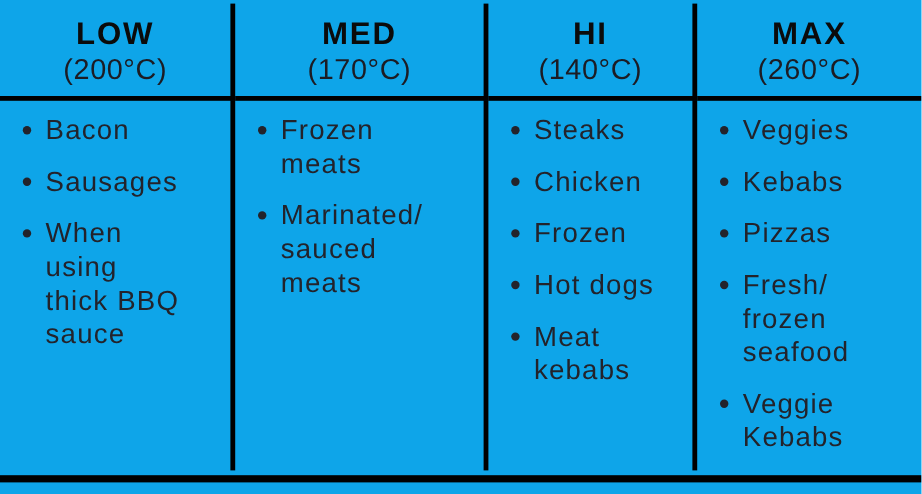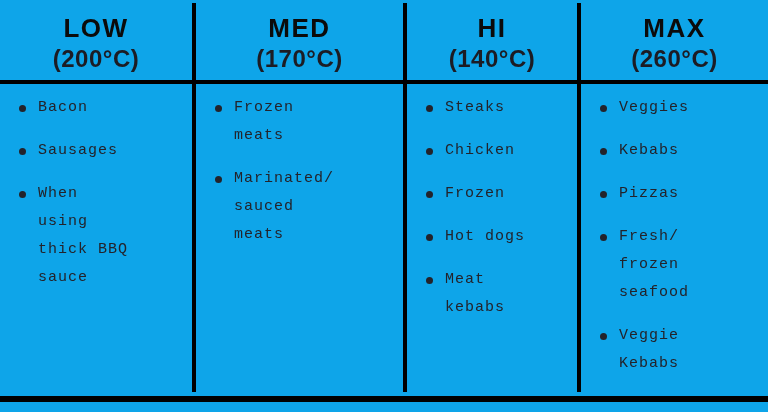--- a/index.html
+++ b/index.html
@@ -35,39 +35,38 @@
   .vline { border-right: 4px solid #000; }
   .hname {
     font-size: 26px;
     font-weight: 700;
     letter-spacing: 1.5px;
     color: #0b0b0b;
     line-height: 32px;
   }
   .htemp {
     font-size: 24px;
-    font-weight: 700;
+    font-weight: 400;
     letter-spacing: 0.5px;
     color: #1c1c24;
     line-height: 30px;
   }
   ul.items {
     list-style: none;
     margin: 0;
     padding: 10px 4px 0 16px;
   }
   ul.items li {
     position: relative;
     padding-left: 22px;
     margin-bottom: 15px;
-    font-size: 15px;
+    font-size: 23px;
     letter-spacing: 1px;
     line-height: 28px;
     color: #23232b;
-    font-family: Liberation Mono, monospace;
   }
   ul.items li .dot {
     position: absolute;
     left: 3px;
     top: 11px;
     width: 7px;
     height: 7px;
     border-radius: 50%;
     background: #23232b;
   }

